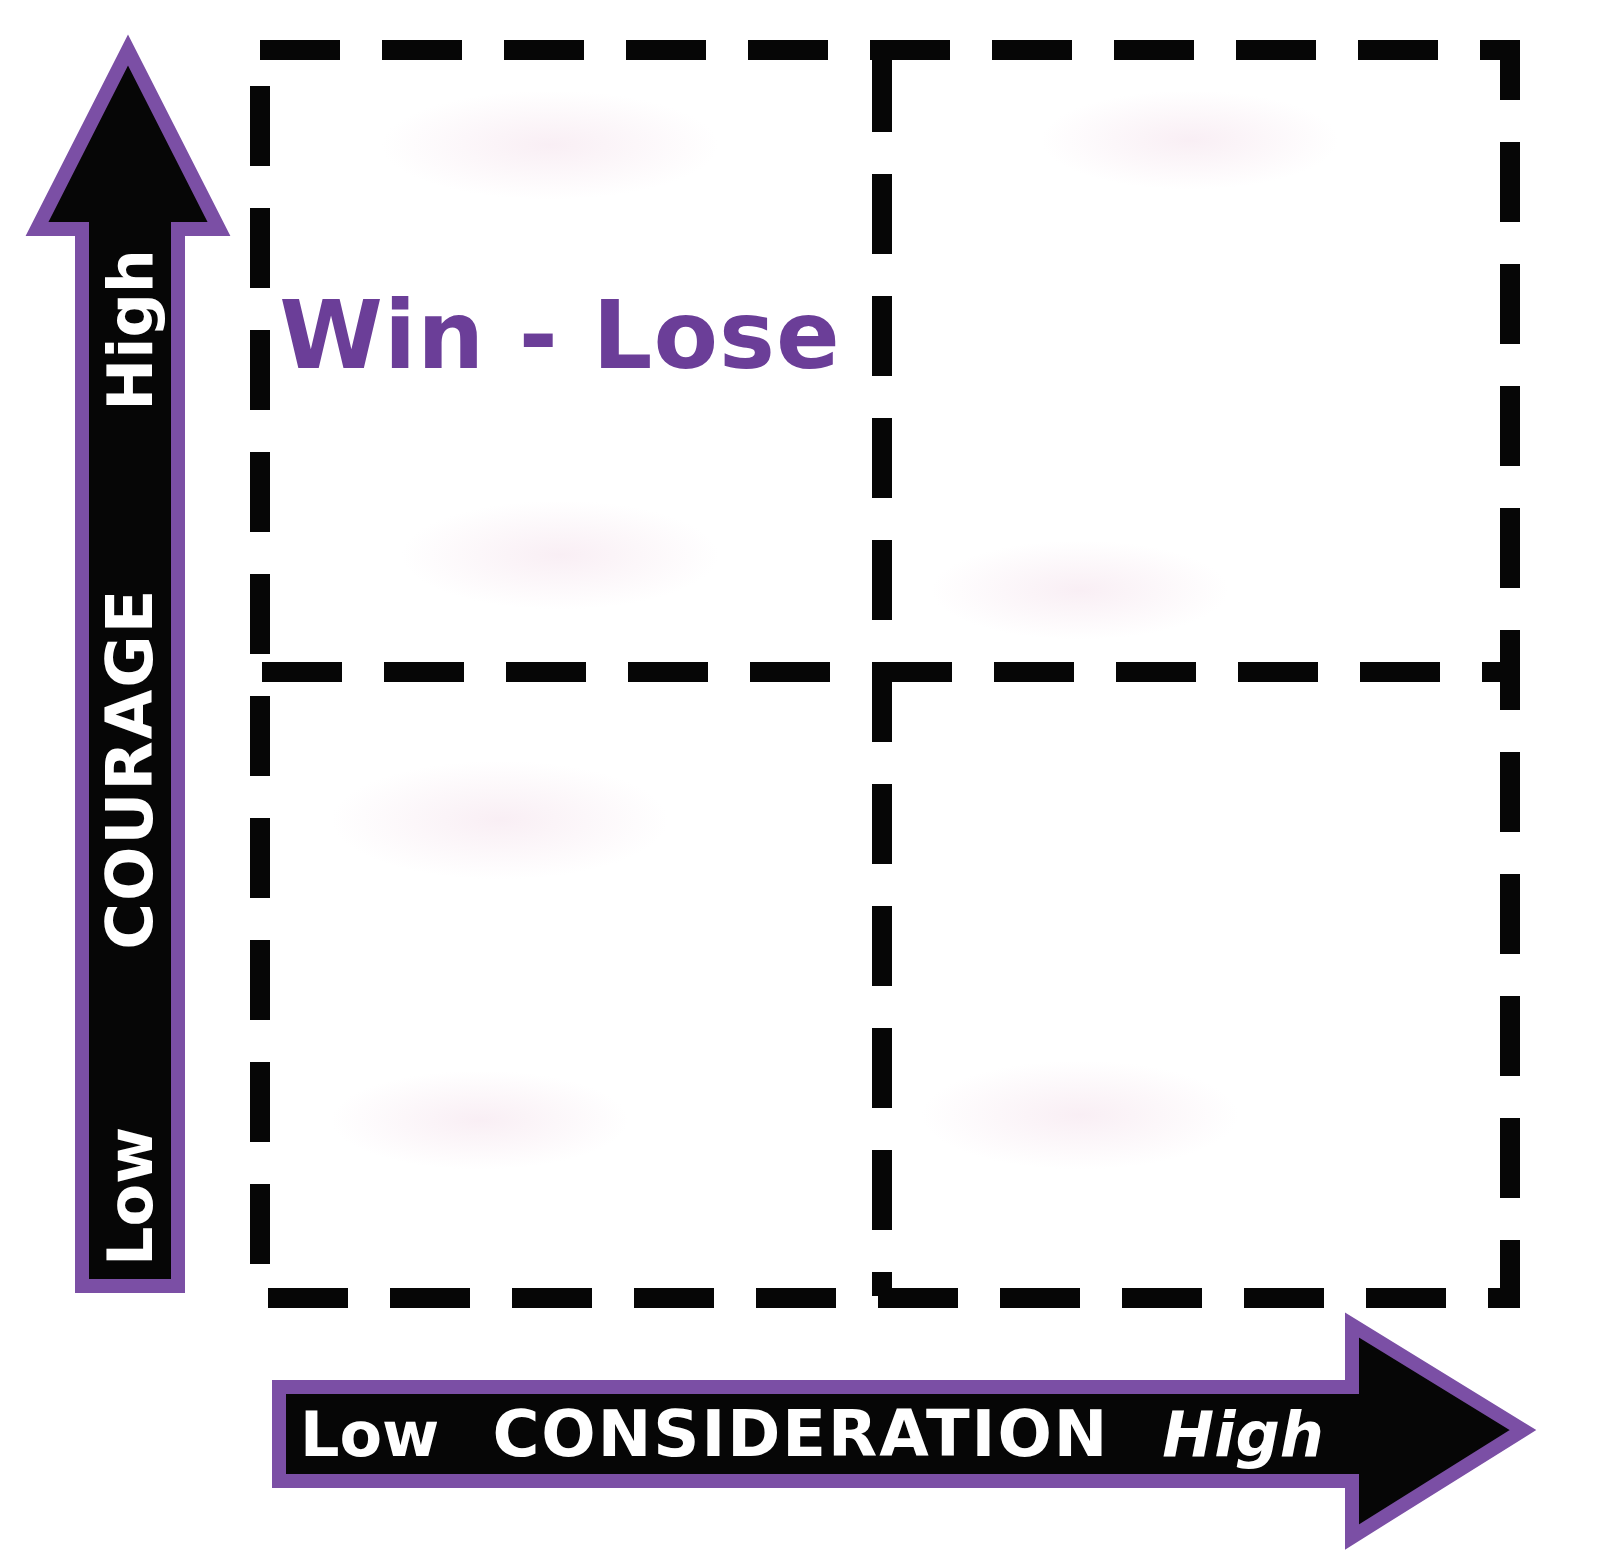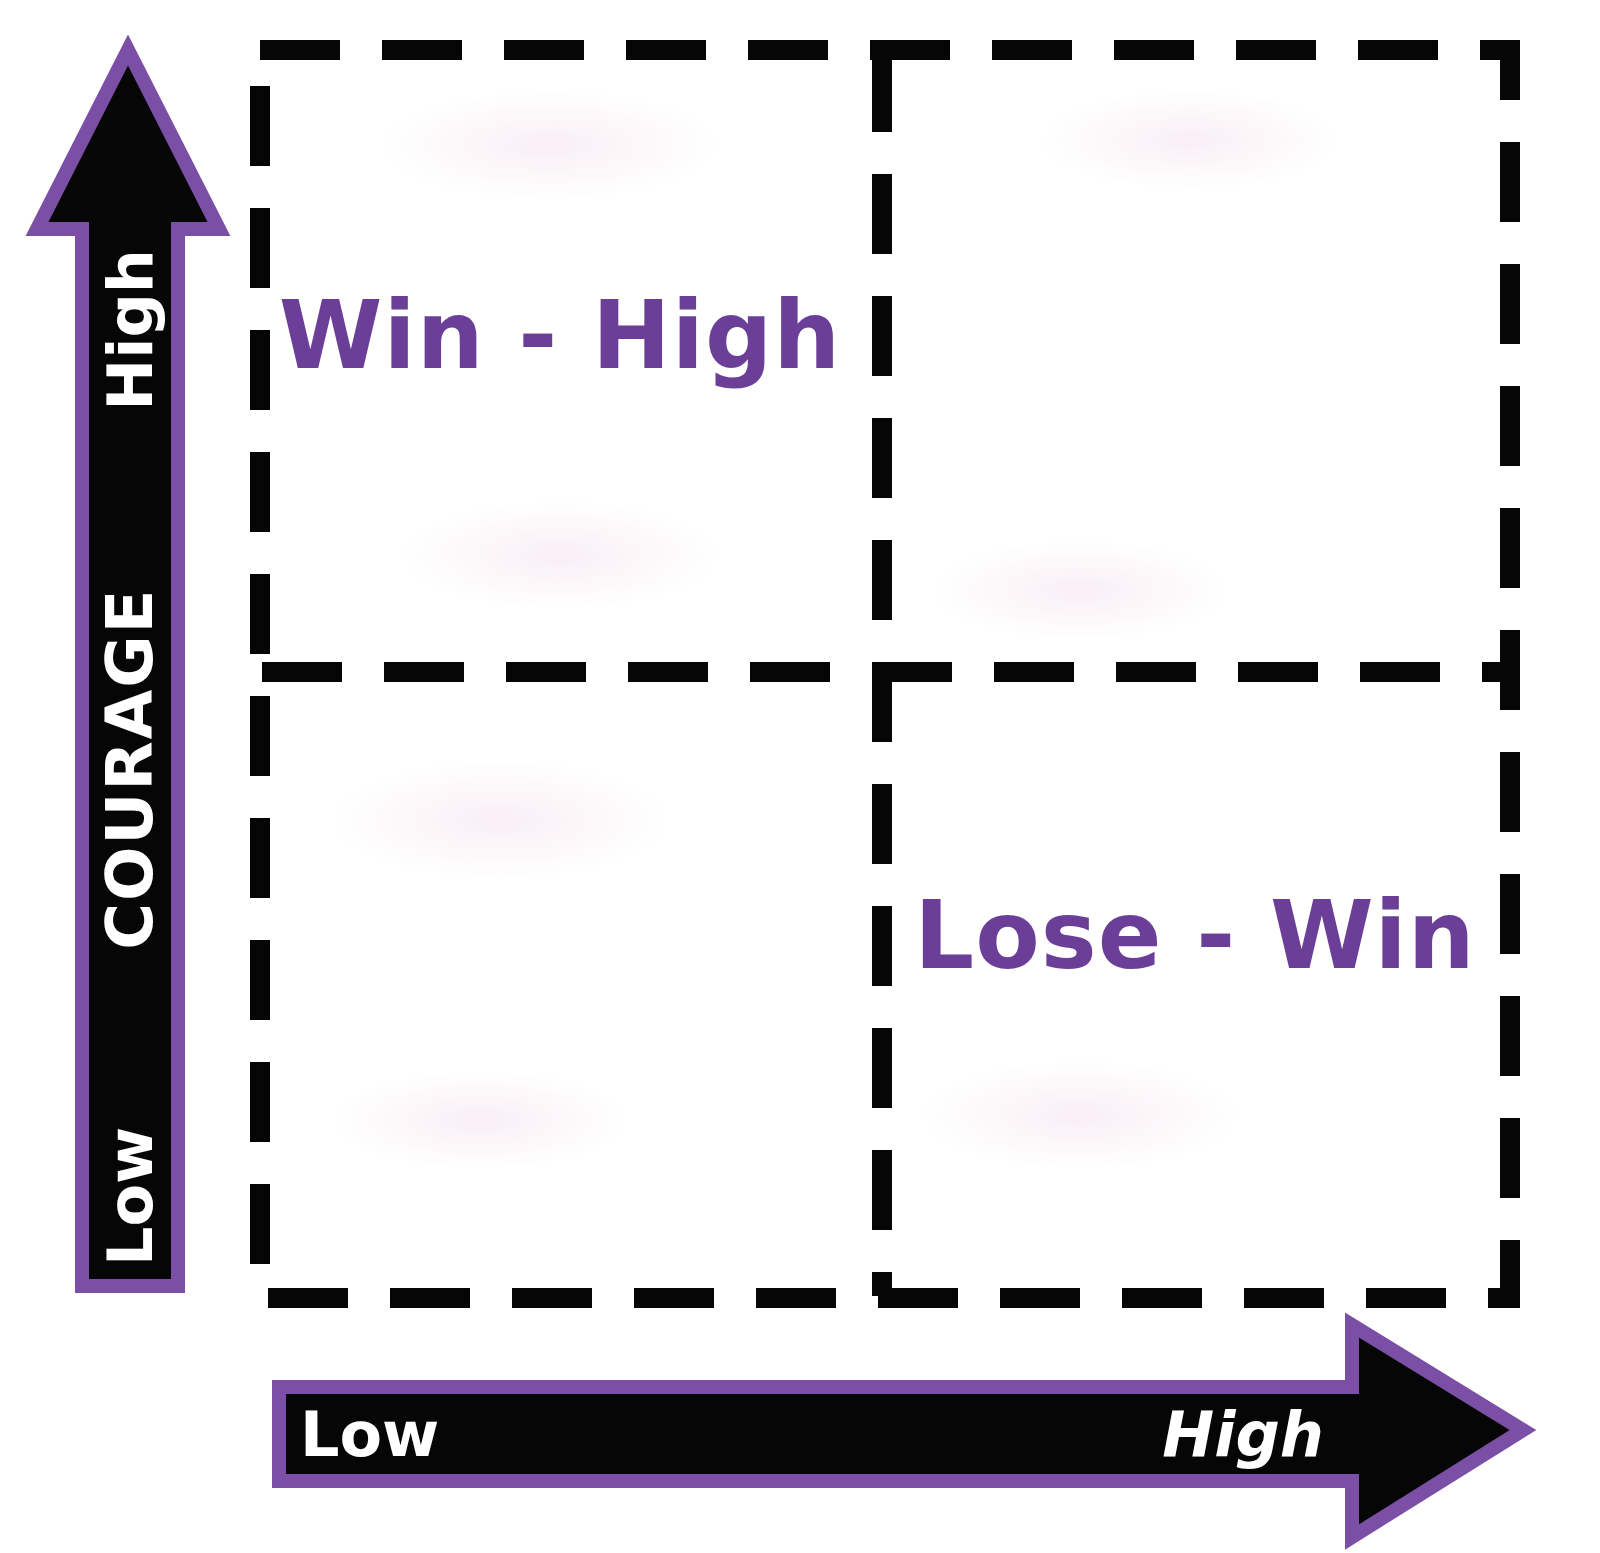--- a/index.html
+++ b/index.html
@@ -102,29 +102,29 @@
   <div class="blob" style="left:330px; top:1070px;width:300px; height:100px;"></div>
 
   <svg class="shapes" width="1600" height="1553" viewBox="0 0 1600 1553" aria-hidden="true">
     <rect class="matrix-border" x="260" y="50" width="1250" height="1248"></rect>
     <line class="divider" x1="882" y1="52" x2="882" y2="1296"></line>
     <line class="divider" x1="262" y1="672" x2="1508" y2="672"></line>
     <path class="arrow-shape" d="M82 1286 L82 229 L37 229 L128 50 L219 229 L178 229 L178 1286 Z"></path>
     <path class="arrow-shape" d="M279 1387 L1352 1387 L1352 1325 L1523 1430 L1352 1537 L1352 1481 L279 1481 Z"></path>
   </svg>
 
-  <div class="quad-label" style="left:250px; top:240px; width:620px; height:190px;">Win - High</div>
-  <div class="quad-label" style="left:880px; top:840px; width:630px; height:190px;">Lose - Win</div>
+  <div class="quad-label" style="left:250px; top:240px; width:620px; height:190px;">Win - Lose</div>
 
   <div class="y-axis-labels">
     <div class="rotor">
       <span class="axis-word endpoint">Low</span>
       <span class="axis-word axis-title">COURAGE</span>
       <span class="axis-word endpoint">High</span>
     </div>
   </div>
 
   <div class="x-axis-labels">
     <span class="axis-word endpoint">Low</span>
+    <span class="axis-word axis-title">CONSIDERATION</span>
     <span class="axis-word endpoint italic">High</span>
   </div>
 
 </div>
 
 </body></html>

